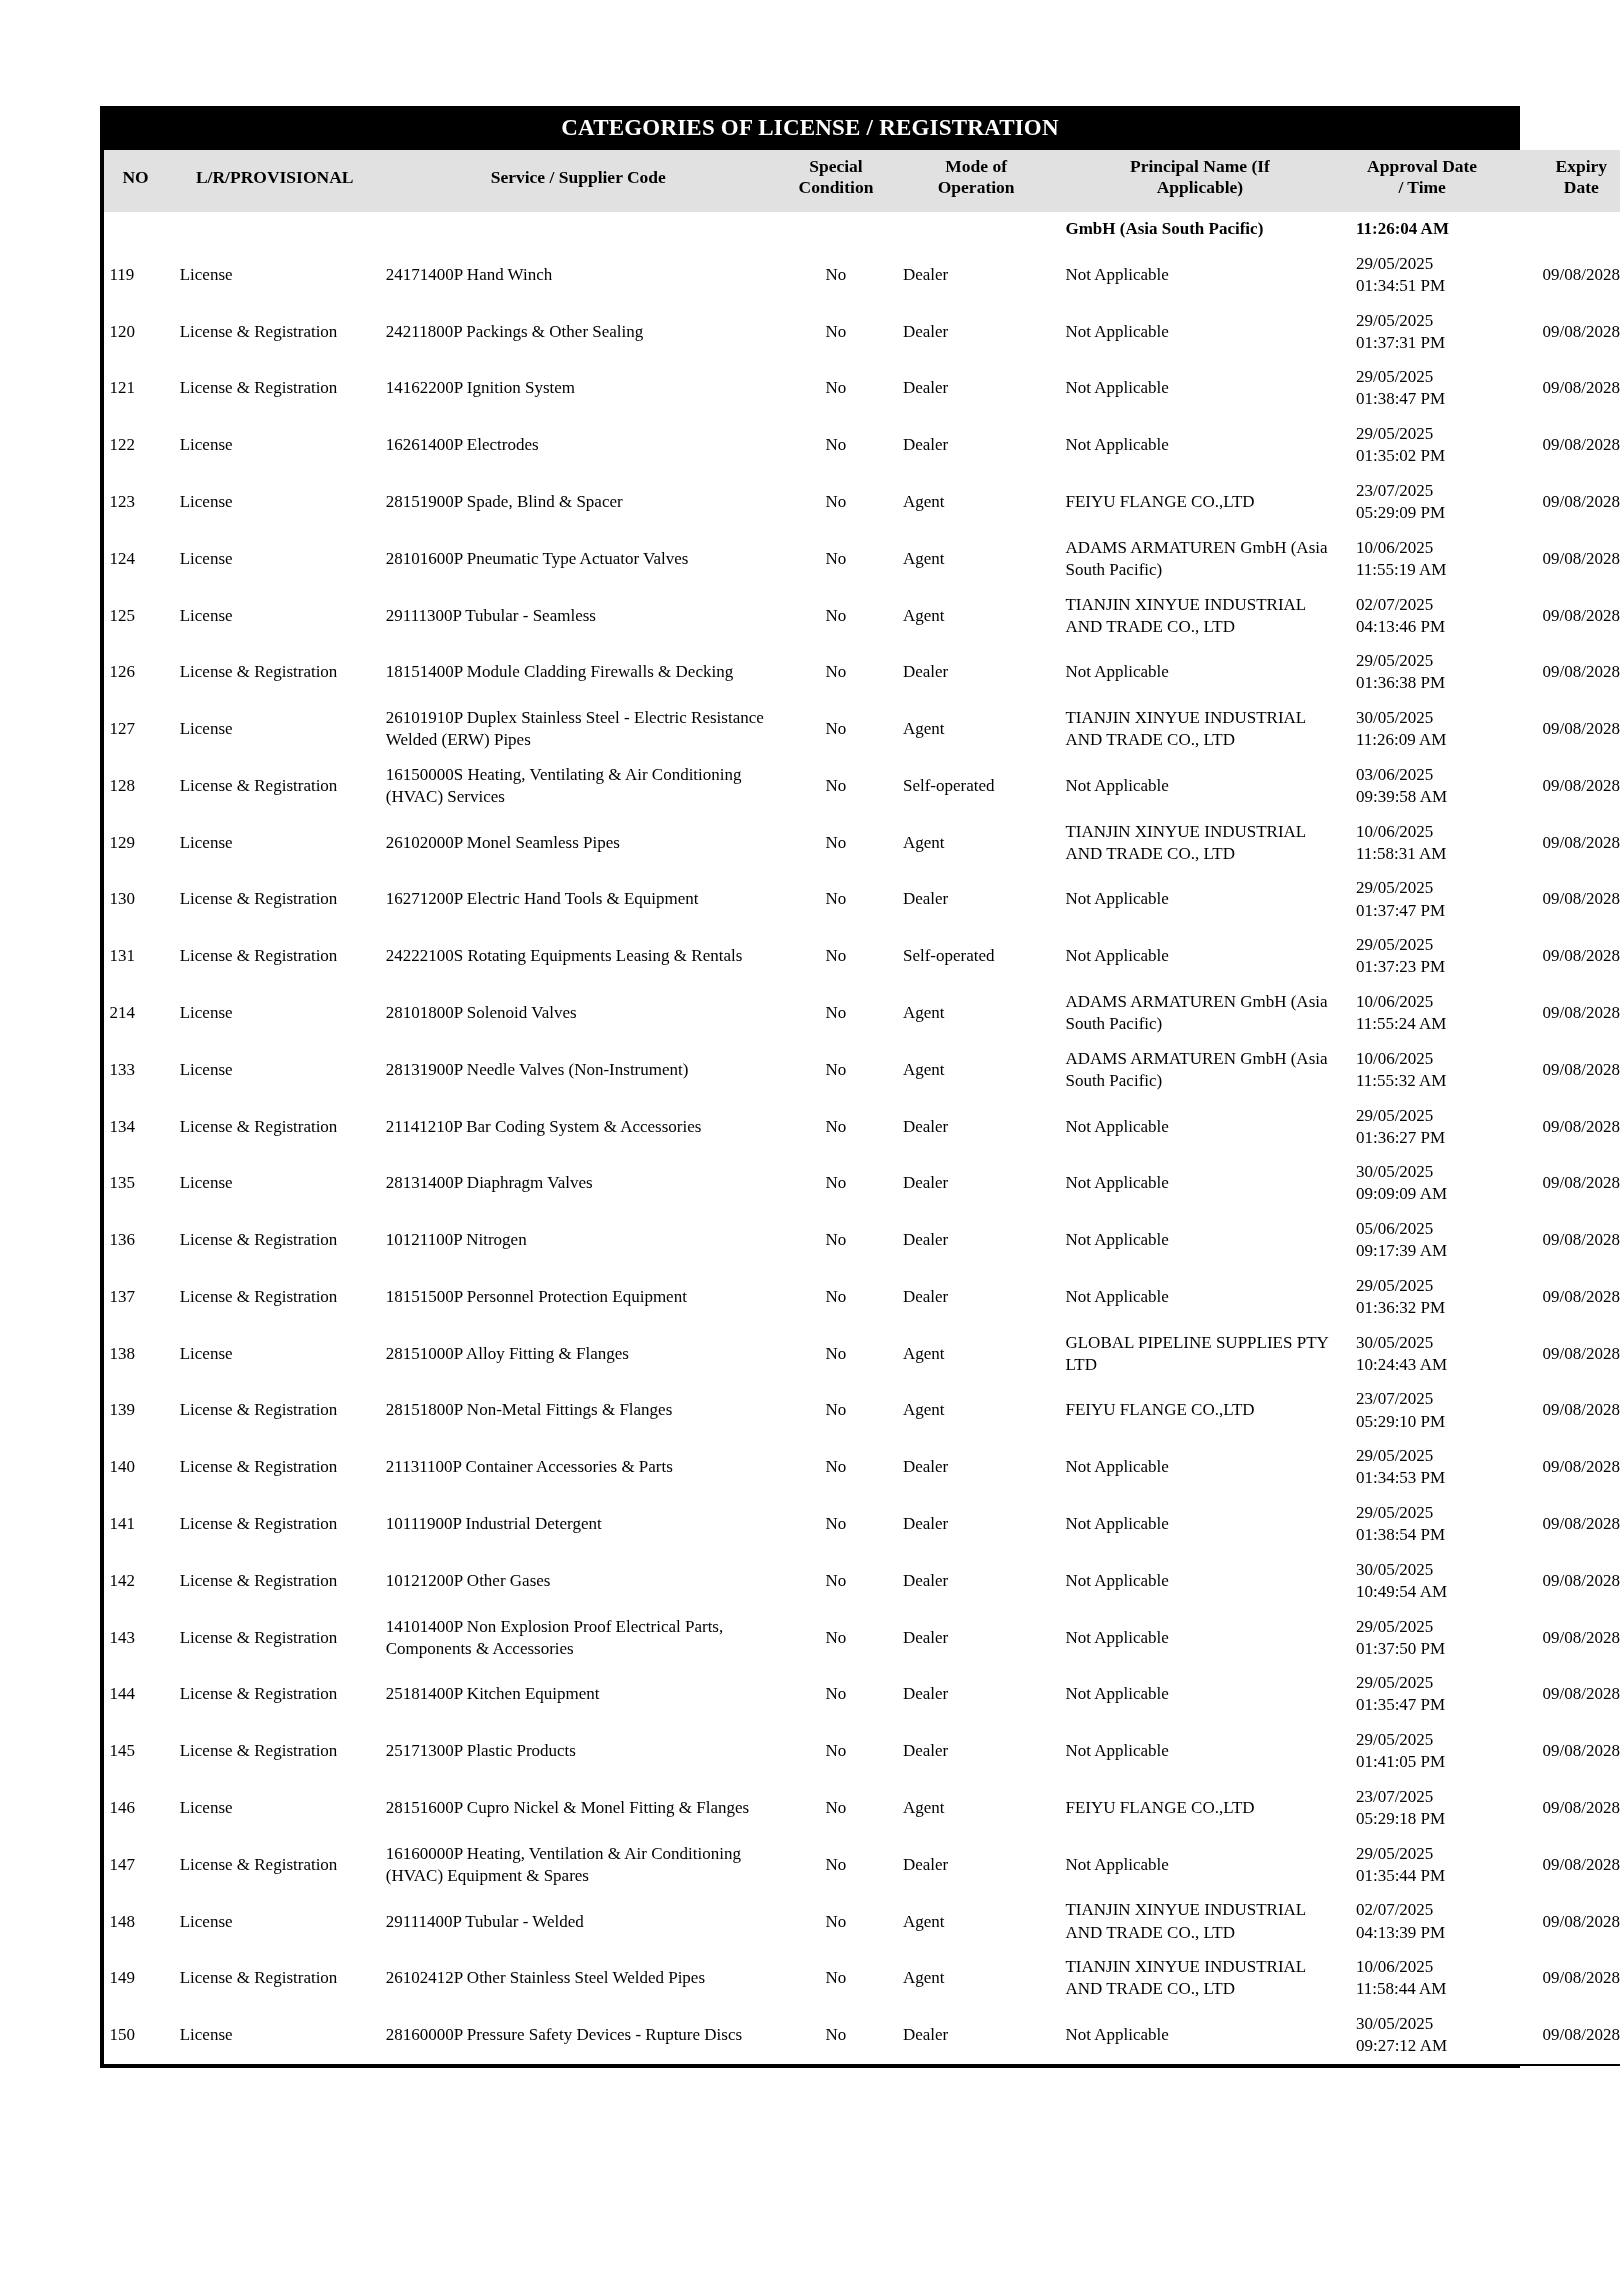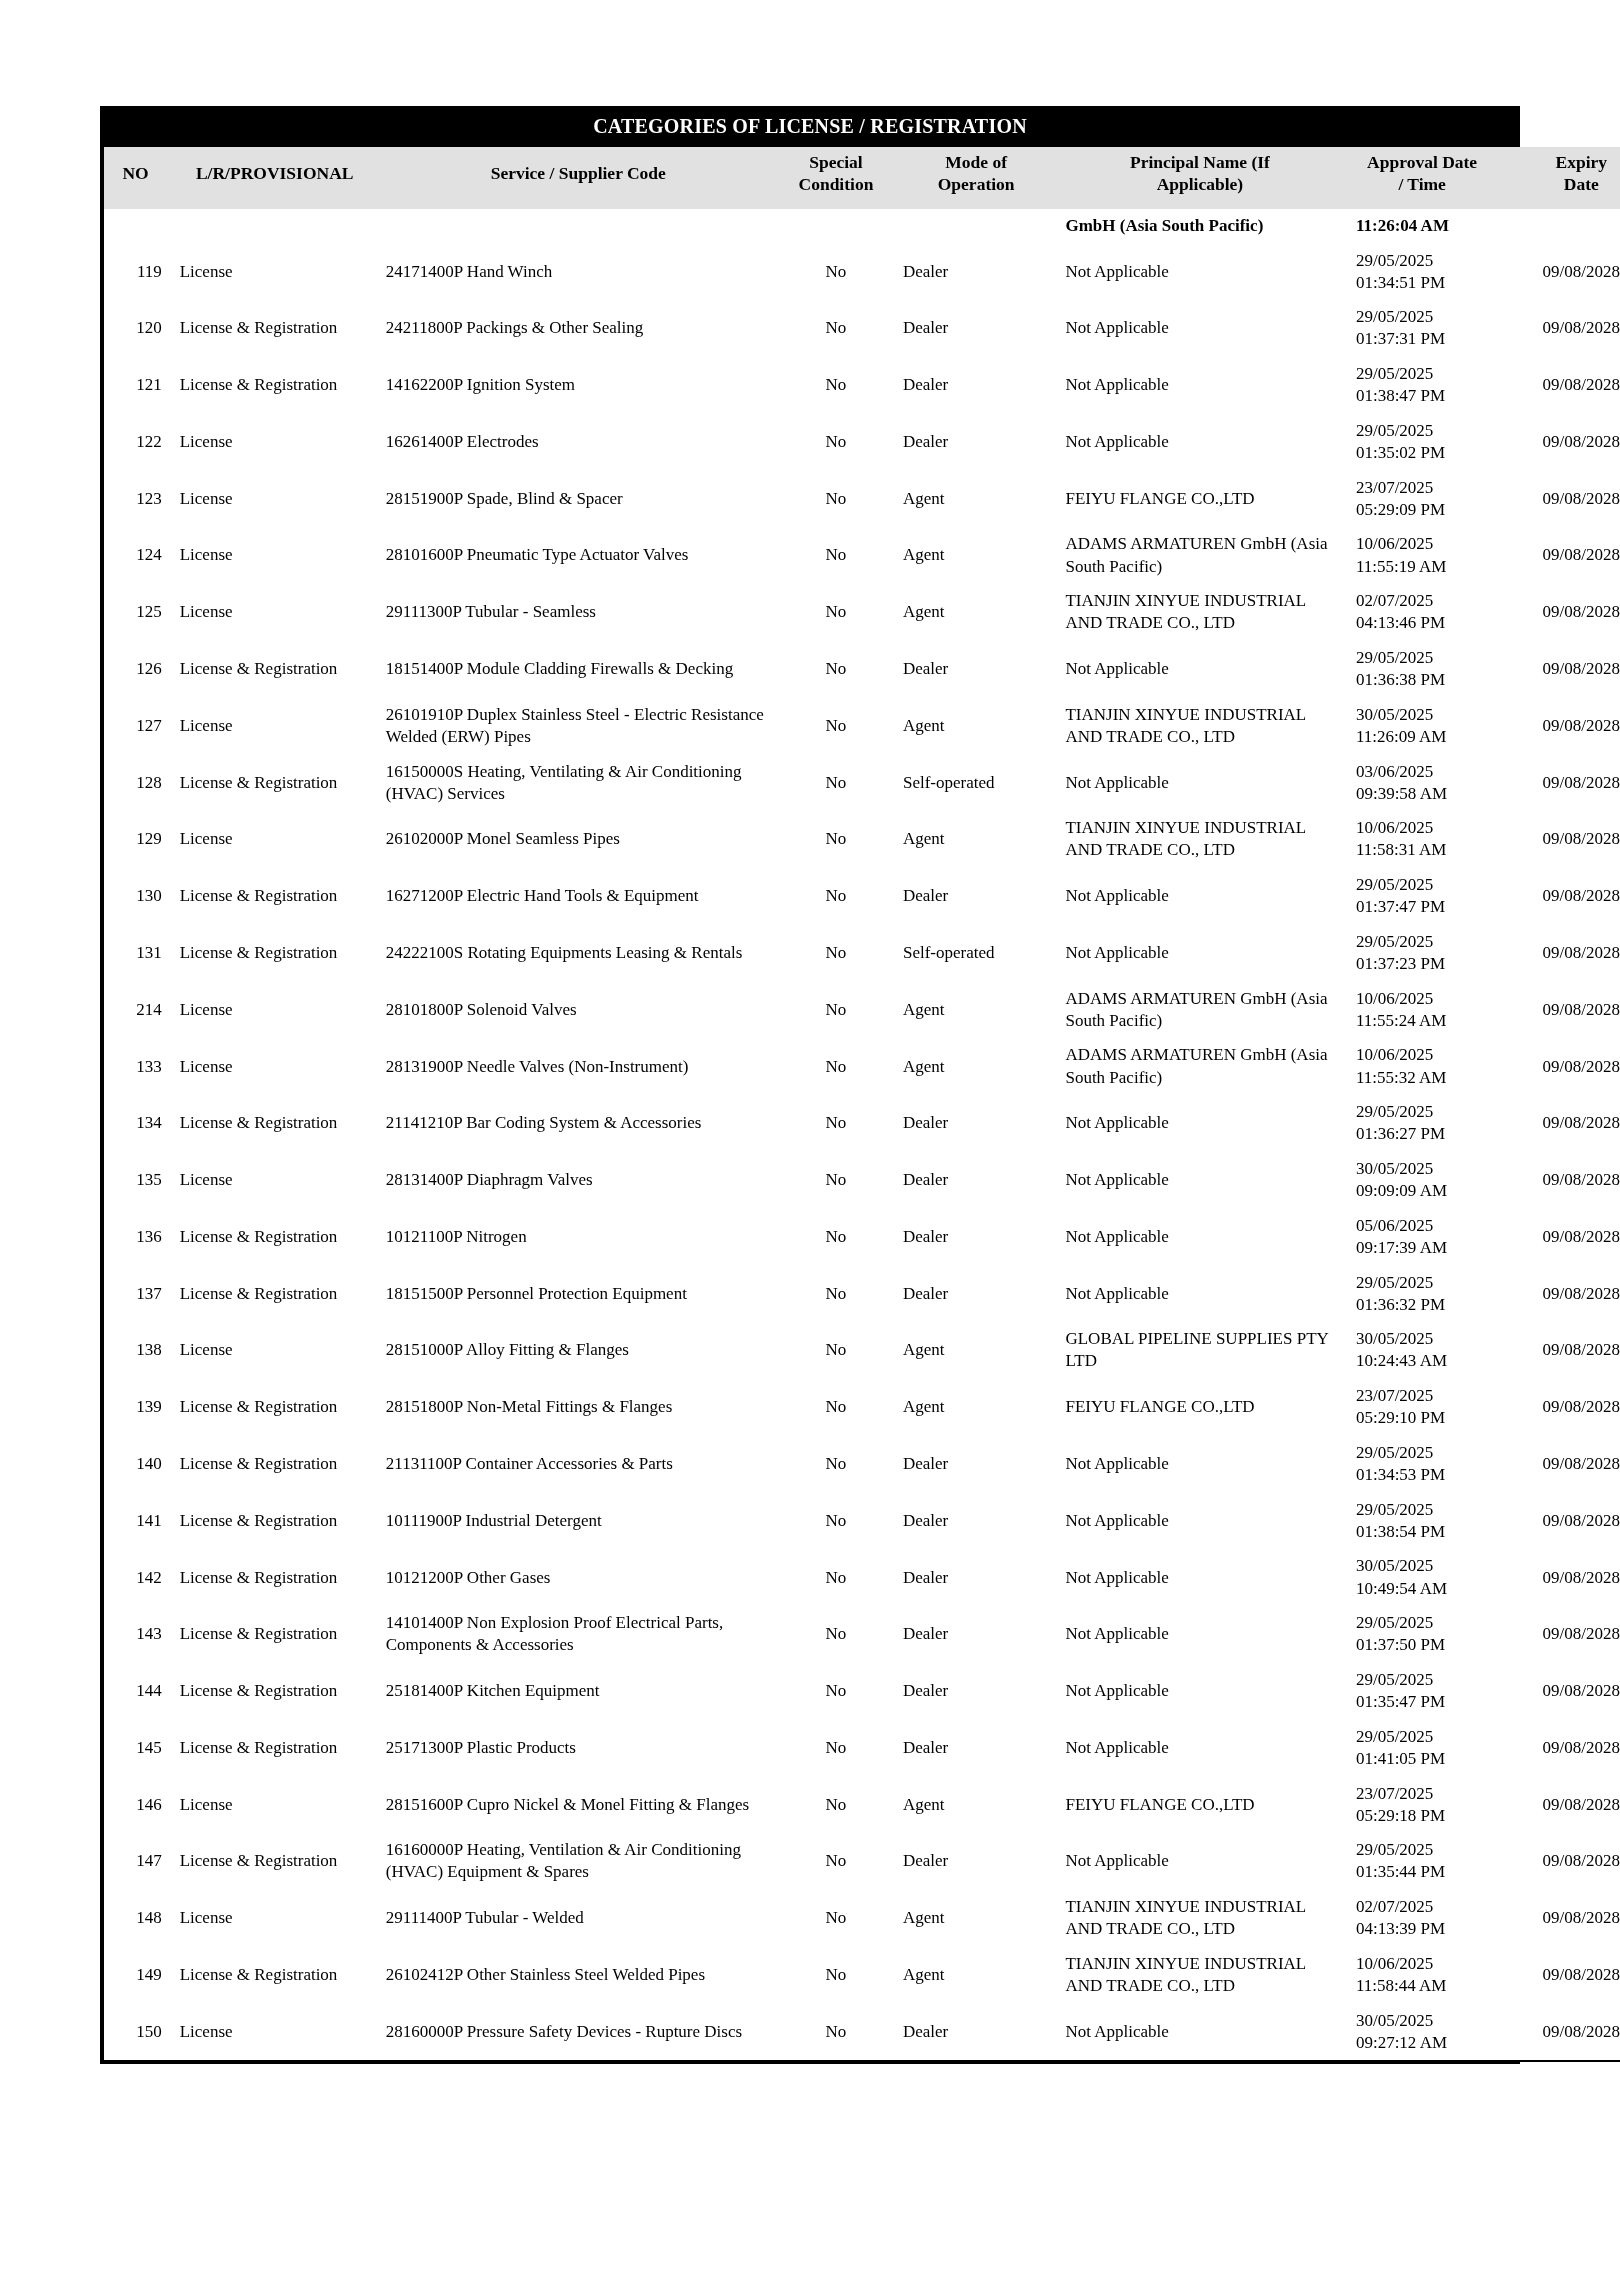--- a/index.html
+++ b/index.html
@@ -22,21 +22,21 @@
   }
   .doc-frame {
     border: 2.7px solid #000000;
     border-top: none;
     box-sizing: border-box;
   }
   .banner {
     background: #000000;
     color: #ffffff;
     font-weight: bold;
-    font-size: 20px;
+    font-size: 23px;
     text-align: center;
     letter-spacing: 0.2px;
     padding: 9px 0 9.9px 0;
     line-height: 1.1;
   }
   .subbanner {
     background: #e1e1e1;
     color: #000000;
     font-weight: bold;
     font-size: 19px;
@@ -67,21 +67,21 @@
     border: none;
   }
   table.reg tbody td {
     font-size: 17px;
     vertical-align: middle;
     padding: 6.3px 5.4px;
     line-height: 1.3;
     border: none;
     background: #ffffff;
   }
-  .c-no      { width: 56px;  text-align: right; }
+  .c-no      { width: 56px;  text-align: left; }
   .c-type    { width: 190px; text-align: left; padding-left: 12.5px !important; }
   .c-code    { width: 385px; text-align: left; padding-left: 12.5px !important; }
   .c-cond    { width: 116px; text-align: center; }
   .c-mode    { width: 150px; }
   .c-prin    { width: 269px; text-align: left; padding-left: 10.7px !important; }
   .c-appr    { width: 161px; text-align: center; }
   .c-exp     { width: 143px; text-align: center; }
 
   .c-appr .d1, .c-appr .d2 { display: block; text-align: left; padding-left: 12.5px; }
   .carry td { padding-top: 1.8px; padding-bottom: 1.8px; font-weight: bold; }

